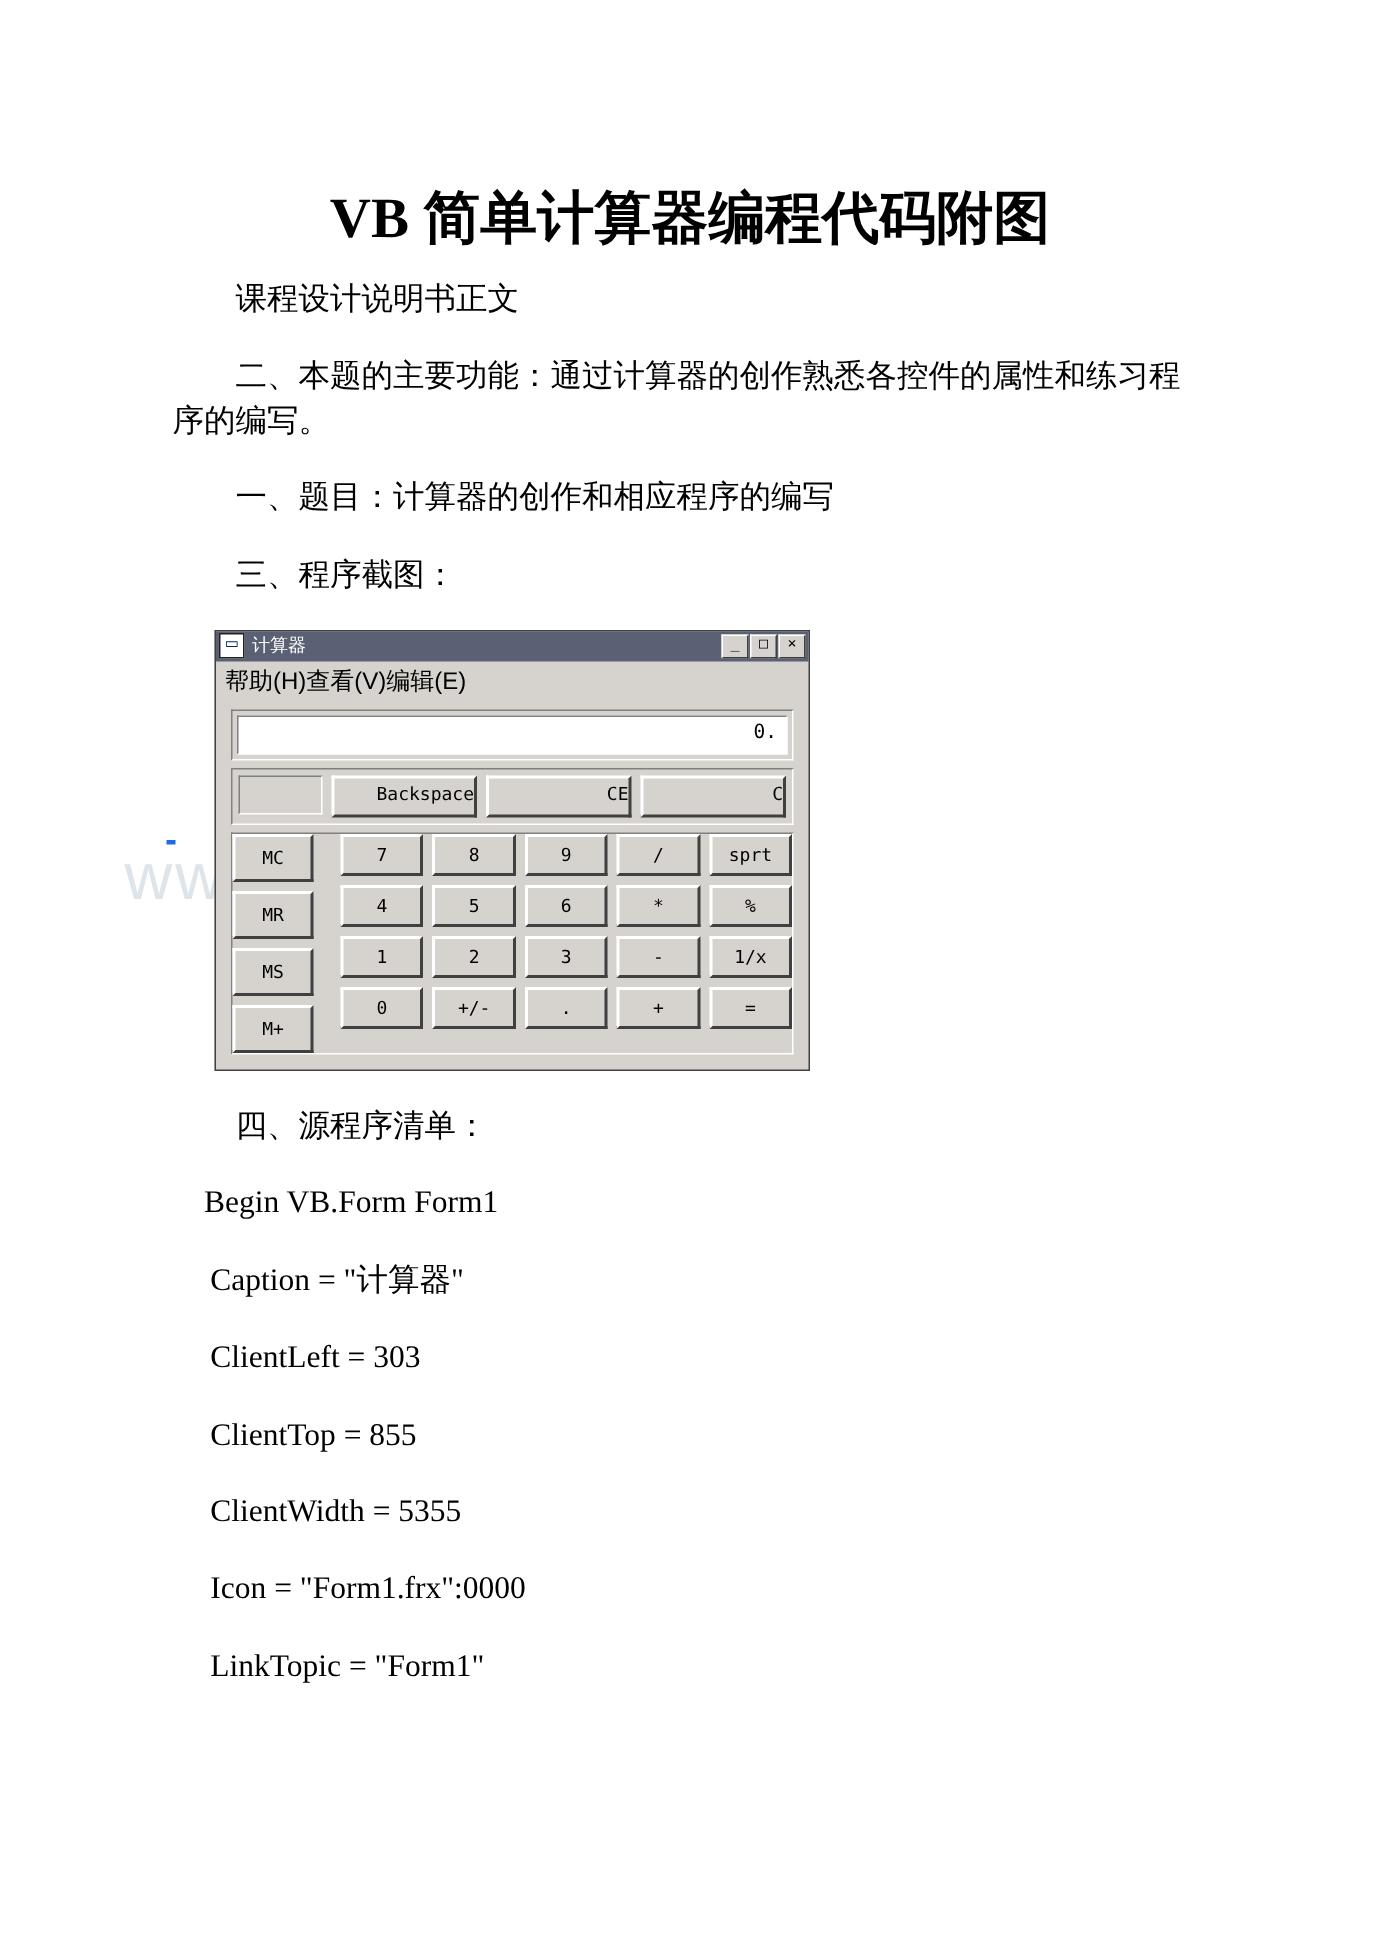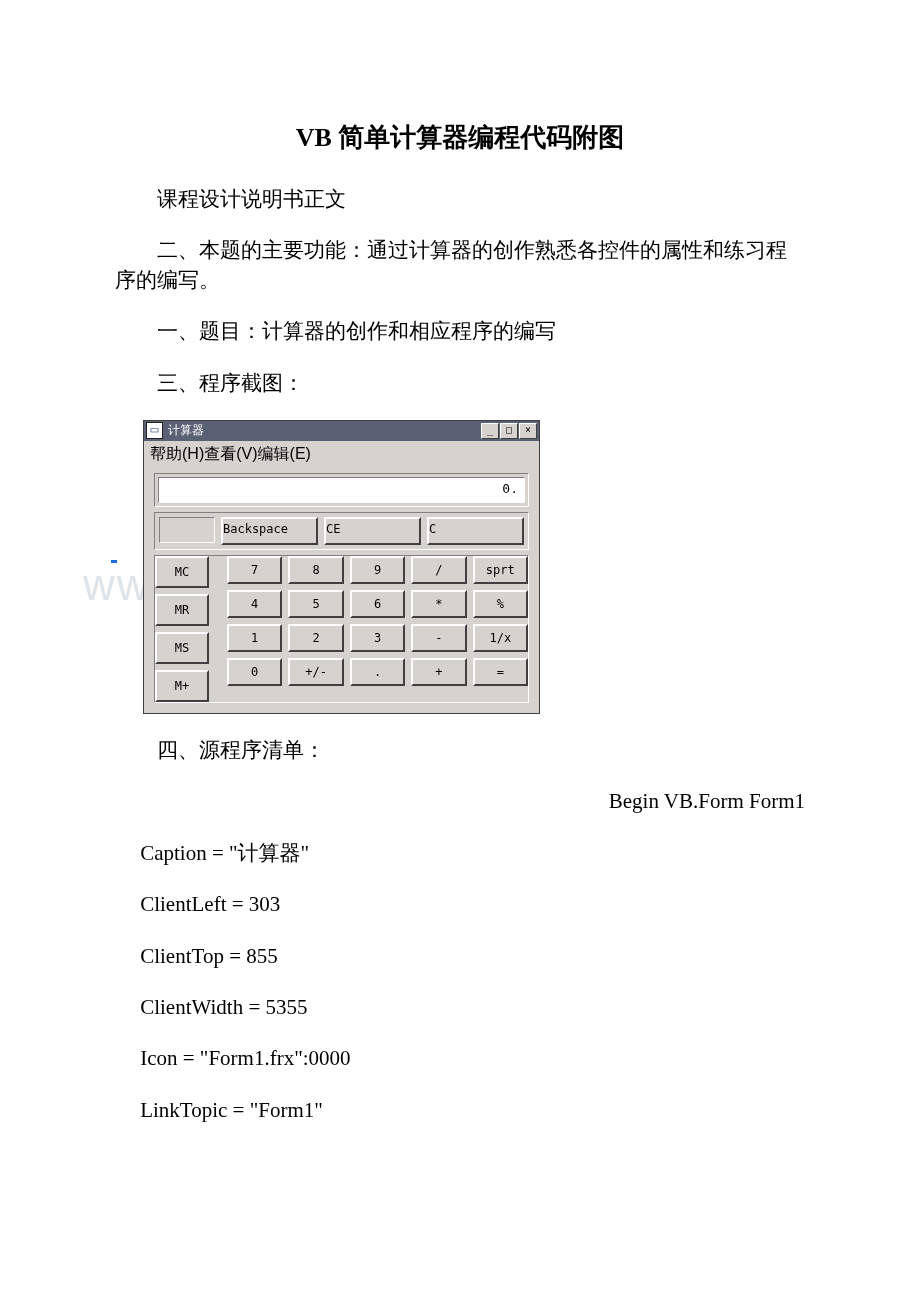--- a/index.html
+++ b/index.html
@@ -7,43 +7,42 @@
     margin: 0;
     padding: 0;
     font-family: "SimSun", "Songti SC", "Times New Roman", serif;
     color: #000;
     width: 920px;
   }
   .page {
     padding: 120px 115px 60px 115px;
   }
   .title {
-    font-size: 26px;
+    font-size: 38px;
     font-weight: bold;
     text-align: center;
-    margin-bottom: 30px;
+    margin-bottom: 14px;
     font-family: "Times New Roman", "SimSun", serif;
   }
   .para {
     font-size: 21px;
     line-height: 1.4;
     margin: 10px 0 22px 0;
     text-indent: 2em;
   }
   .code-line {
     font-size: 21px;
     line-height: 1.4;
     margin: 10px 0 22px 0;
     text-indent: 0;
     padding-left: 1.2em;
     font-family: "Times New Roman", serif;
   }
   .code-line.first {
     padding-left: 1em;
-    text-align: right;
   }
   
   .calc-wrap {
     margin: 5px 0 22px 28px;
     width: 398px;
     position: relative;
   }
   .calc-win {
     border: 1px solid #404040;
     background: #d6d3ce;
@@ -140,21 +139,21 @@
   .act-btn {
     flex: 1;
     height: 24px;
     background: #d6d3ce;
     border-top: 2px solid #fff;
     border-left: 2px solid #fff;
     border-bottom: 2px solid #404040;
     border-right: 2px solid #404040;
     font-family: monospace;
     font-size: 12px;
-    text-align: left;
+    text-align: right;
     line-height: 20px;
   }
   .grid-area {
     display: flex;
     gap: 18px;
     margin: 5px 10px 10px 10px;
     border-top: 1px solid #808080;
     border-left: 1px solid #808080;
     border-bottom: 1px solid #fff;
     border-right: 1px solid #fff;

